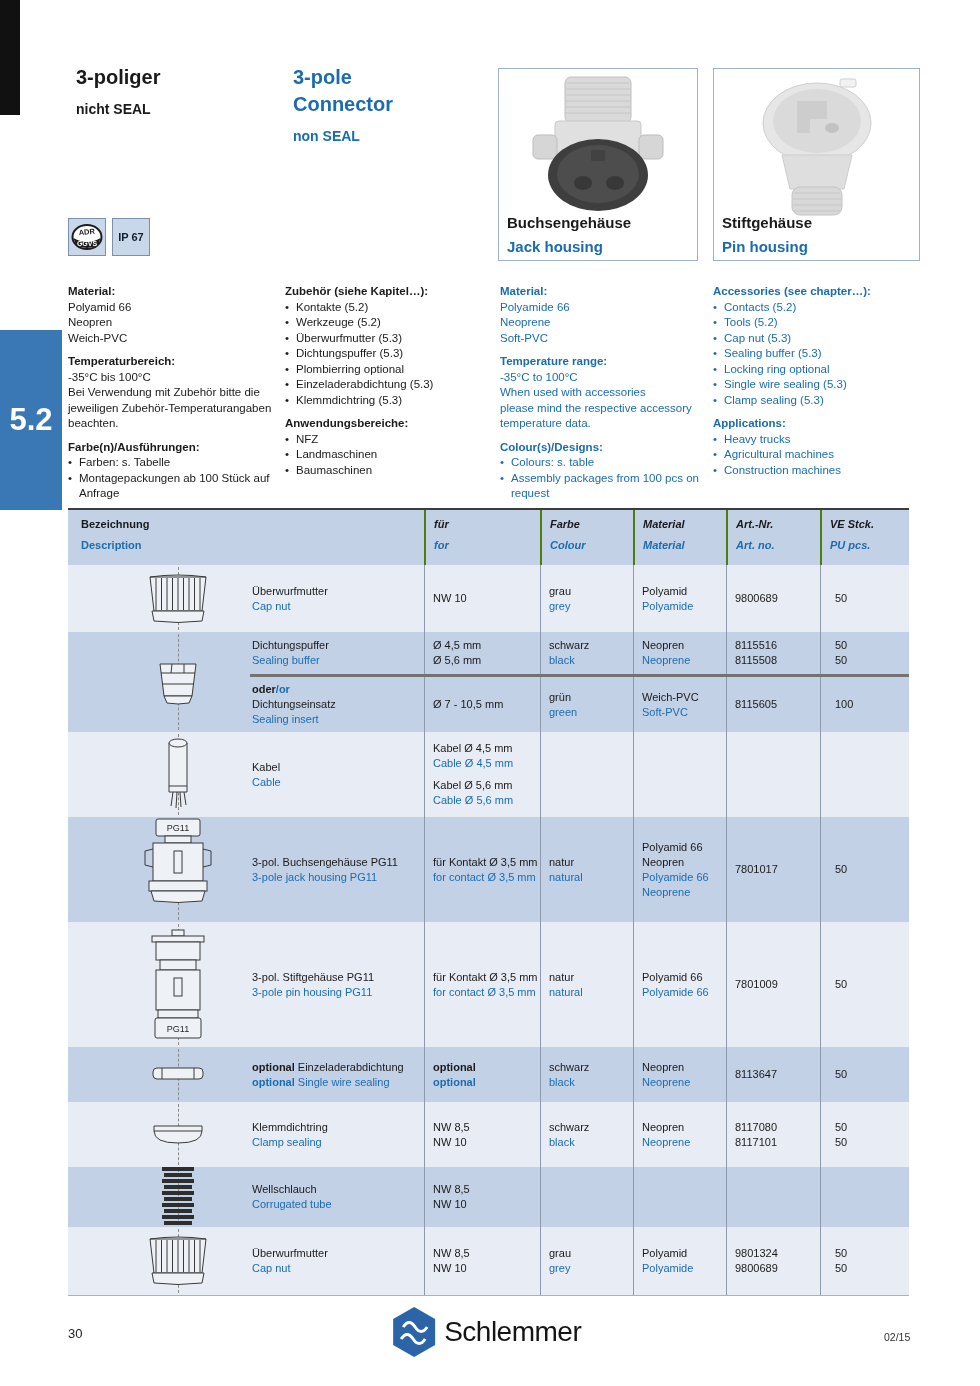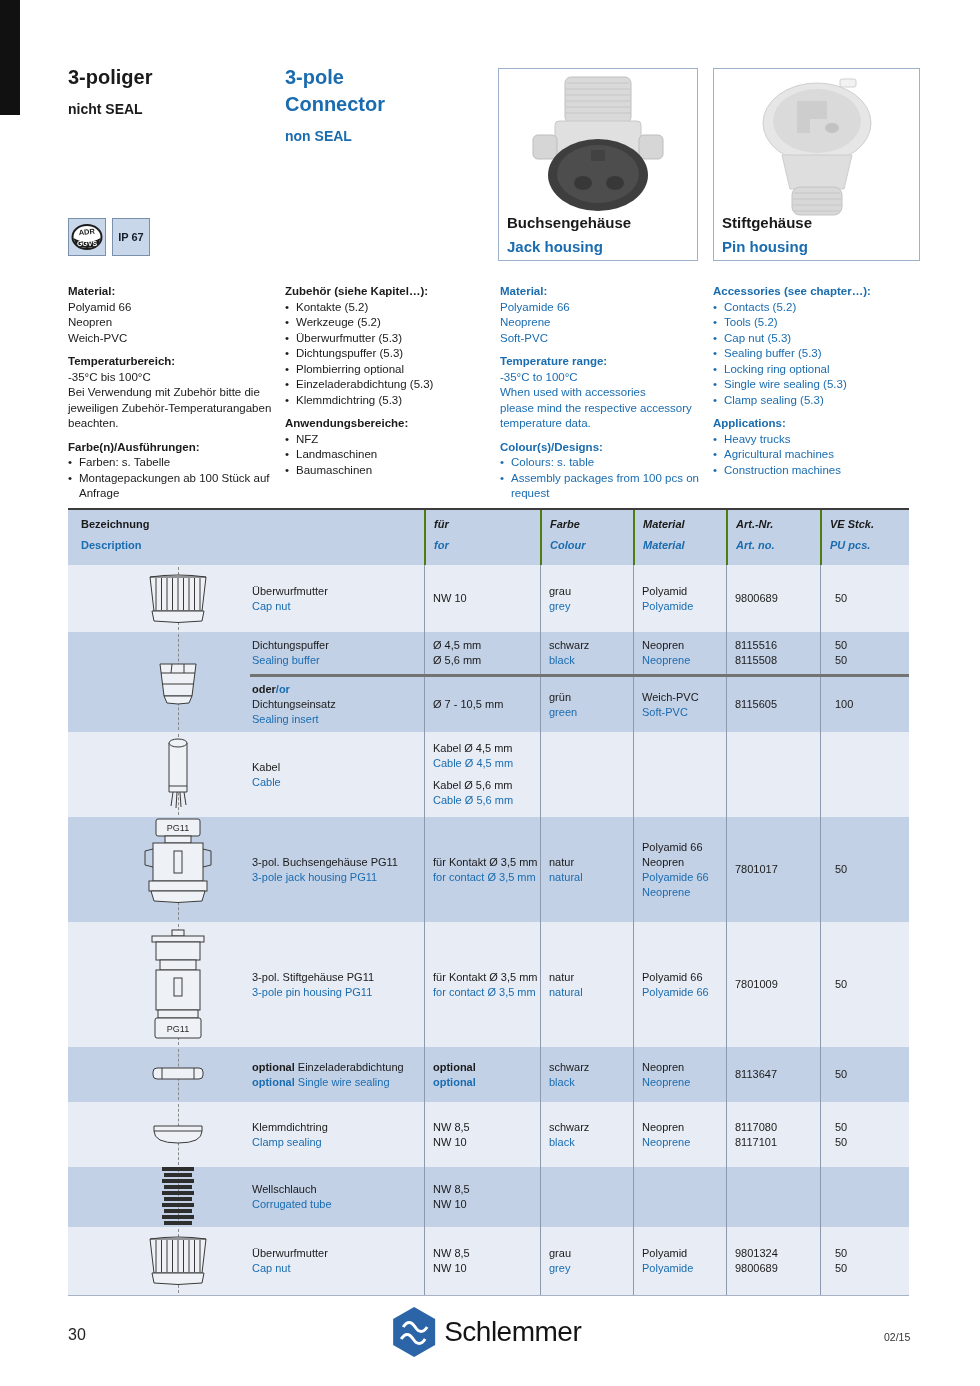--- a/index.html
+++ b/index.html
@@ -9,21 +9,21 @@
     font-family:"Liberation Sans", sans-serif; color:#1a1a1a; overflow:hidden;
   }
   
   .corner-bar { position:absolute; left:0; top:0; width:20px; height:115px; background:#111; }
   .section-tab {
     position:absolute; left:0; top:330px; width:62px; height:180px; background:#3a78b5;
     display:flex; align-items:center; justify-content:center;
     color:#fff; font-size:31px; font-weight:bold;
   }
   
-  .title-block { position:absolute; top:64px; width:215px; }
+  .title-block { position:absolute; top:64px; width:215px;margin-left:8px; }
   .title-de { left:68px; } .title-en { left:285px; }
   .title-line { font-size:20px; font-weight:bold; line-height:27px; }
   .subtitle { font-size:14px; font-weight:bold; margin-top:10px; }
   .en-text { color:#1a6cb0; }
   
   .badge-row { position:absolute; left:68px; top:218px; display:flex; gap:6px; }
   .badge { width:38px; height:38px; background:#c9d7ea; border:1px solid #7a90ad;
     display:flex; align-items:center; justify-content:center; }
   .badge-ip { font-size:11px; font-weight:bold; color:#14202c; }
   
@@ -67,33 +67,36 @@
   .subrow { display:flex; flex:1; }
   .subrow.sep { border-top:3px solid #737373; }
   .cell { display:flex; flex-direction:column; justify-content:center;
     line-height:15px; padding-left:8px; border-left:1px solid #8d9aae; overflow:hidden; }
   .cell.c-desc { width:174px; flex:0 0 174px; border-left:none; padding-left:2px; }
   .cell.c-ve { padding-left:14px; }
   .line { white-space:nowrap; }
   .line.gap { margin-top:7px; }
   .c-de { color:#1a1a1a; } .c-en { color:#1a6cb0; } .bold { font-weight:bold; }
   
-  .footer-page { position:absolute; left:68px; top:1326px; font-size:16px; color:#222; }
+  .footer-page { position:absolute; left:68px; top:1326px; font-size:13px; color:#222; }
   .footer-issue { position:absolute; left:884px; top:1331px; font-size:10.5px; color:#333; }
   .footer-logo { position:absolute; left:50%; transform:translateX(-52%); top:1306px;
     display:flex; align-items:center; gap:7px; }
   .brand-text { font-size:28px; color:#141414; letter-spacing:-0.5px; }
 </style>
 </head>
 <body>
 
 <div class="page">
 
   <div class="corner-bar"></div>
 
+  <div class="section-tab">
+    <span>5.2</span>
+  </div>
 
   <div class="title-block title-de">
     <div class="title-line">3-poliger</div>
     <div class="subtitle">nicht SEAL</div>
   </div>
 
   <div class="title-block title-en en-text">
     <div class="title-line">3-pole</div>
     <div class="title-line">Connector</div>
     <div class="subtitle">non SEAL</div>

